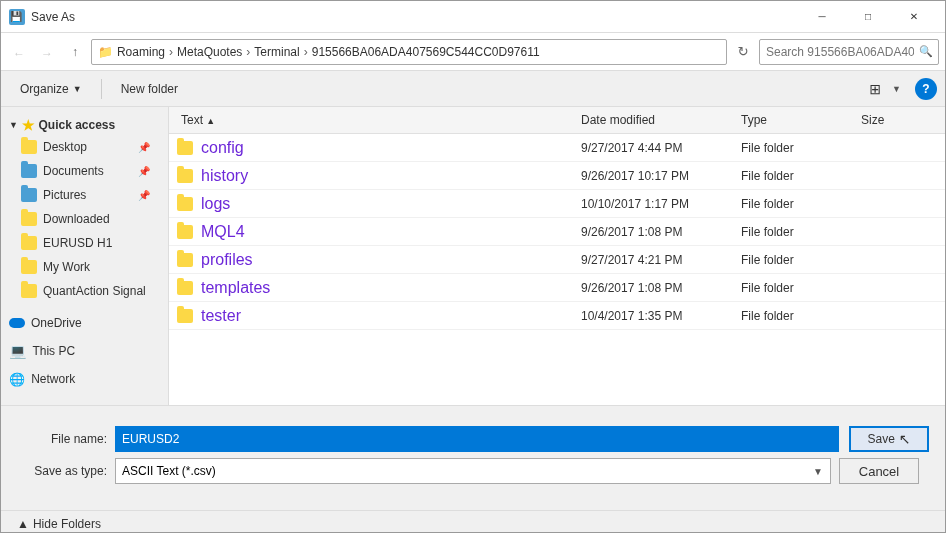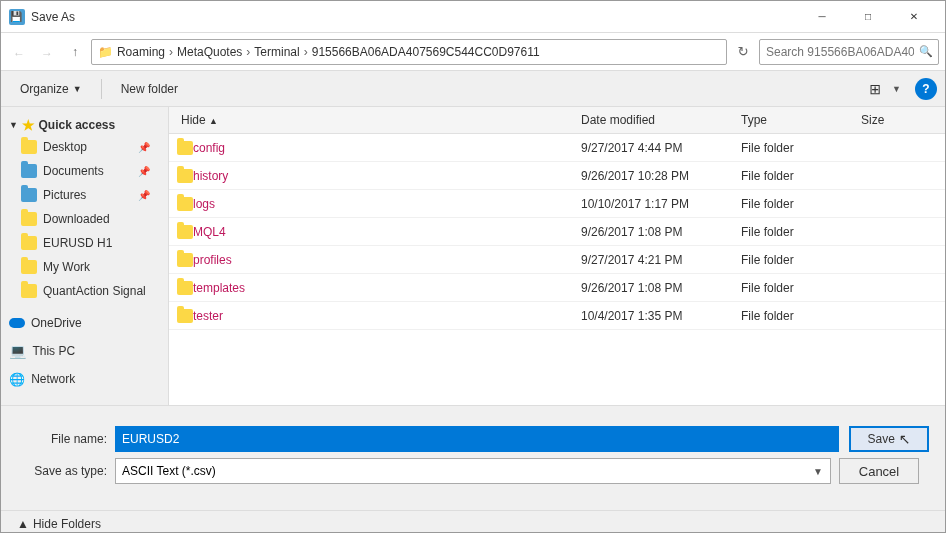--- a/index.html
+++ b/index.html
@@ -236,21 +236,21 @@
     }
     .file-row {
       display: grid;
       grid-template-columns: 1fr 160px 120px 80px;
       padding: 2px 8px;
       border-bottom: 1px solid #f0f0f0;
       align-items: center;
       height: 28px;
     }
     .file-name-cell {
-      display: flex; align-items: center; font-size: 12px; color: #be185d;
+      display: flex; align-items: center; gap: 8px; font-size: 16px; color: #6d28d9;
     }
     .file-cell { font-size: 12px; color: #333; padding: 2px 4px; }
 
     
     .bottom-area {
       background: #f0f0f0;
       border-top: 1px solid #ddd;
       padding: 20px 16px;
       flex-shrink: 0;
     }
@@ -418,21 +418,21 @@
           <span class="network-icon">🌐</span>
           <span>Network</span>
         </div>
       </div>
     </div>
 
     <div class="file-list">
 
       <div class="file-list-header">
         <div class="col-header">
-          <span>Hide</span>
+          <span>Text</span>
           <span style="font-size:9px;"> ▲</span>
         </div>
         <div class="col-header">
           <span>Date modified</span>
         </div>
         <div class="col-header">
           <span>Type</span>
         </div>
         <div class="col-header">
           <span>Size</span>
@@ -446,21 +446,21 @@
         </div>
         <div class="file-cell">9/27/2017 4:44 PM</div>
         <div class="file-cell">File folder</div>
         <div class="file-cell"></div>
       </div>
       <div class="file-row">
         <div class="file-name-cell">
           <div class="folder-icon-sm"></div>
           <span>history</span>
         </div>
-        <div class="file-cell">9/26/2017 10:28 PM</div>
+        <div class="file-cell">9/26/2017 10:17 PM</div>
         <div class="file-cell">File folder</div>
         <div class="file-cell"></div>
       </div>
       <div class="file-row">
         <div class="file-name-cell">
           <div class="folder-icon-sm"></div>
           <span>logs</span>
         </div>
         <div class="file-cell">10/10/2017 1:17 PM</div>
         <div class="file-cell">File folder</div>

